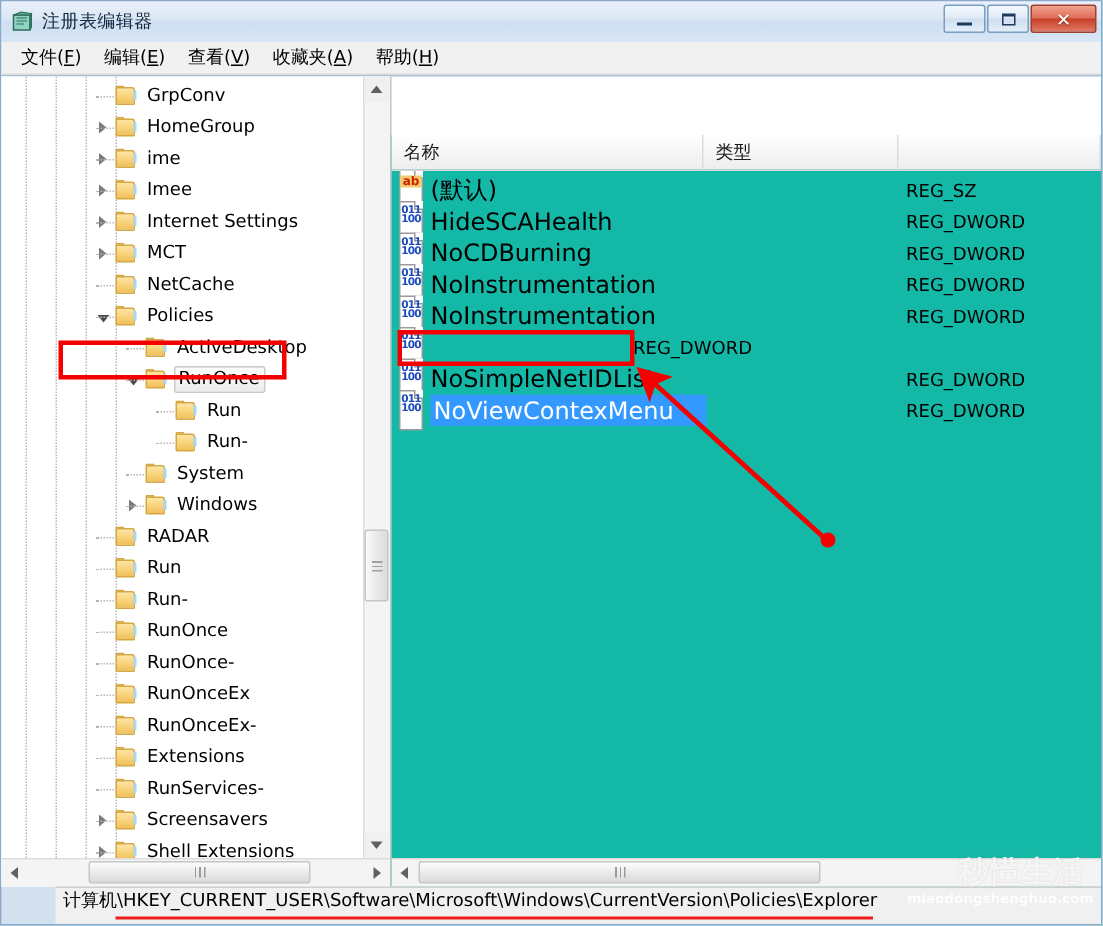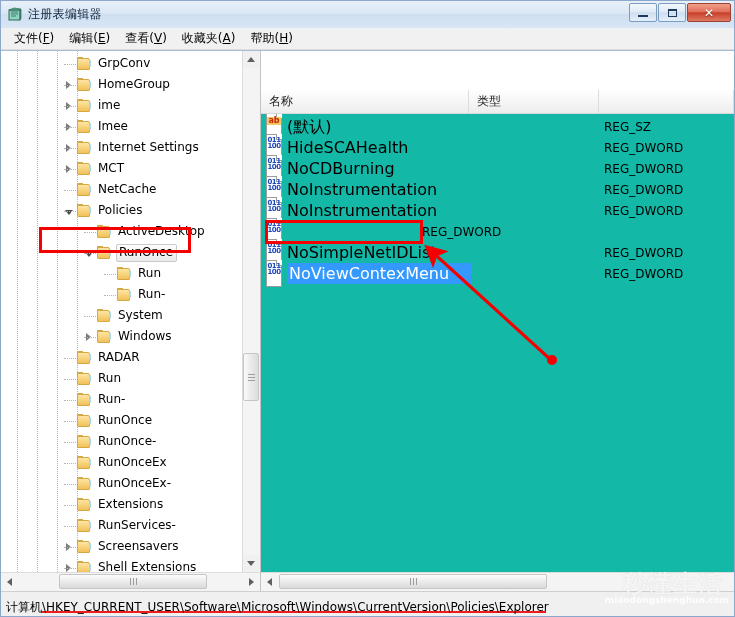--- a/index.html
+++ b/index.html
@@ -449,26 +449,27 @@
     color: #000000;
     font-family: "DejaVu Sans", sans-serif;
     margin-left: 135px;
   }
 
   
   #statusbar {
     flex: 0 0 24px;
     height: 24px;
     display: flex;
-    align-items: flex-end;
+    align-items: flex-start;
     padding-left: 5px;
     background: #f0f0f0;
     border-top: 1px solid #cfcfcf;
     position: relative;
     overflow: hidden;
+    margin-left: 36px;
   }
   #statustext {
     font-size: 12px;
     color: #000000;
     font-family: "DejaVu Sans", sans-serif;
     position: relative;
     z-index: 2;
   }
   #status-underline {
     position: absolute;
@@ -494,21 +495,21 @@
     width: 735px; height: 617px;
     pointer-events: none;
     z-index: 45;
   }
 
   
   #wm-cn {
     position: absolute;
     right: 12px;
     top: 568px;
-    font-size: 24px;
+    font-size: 20px;
     font-weight: bold;
     color: rgba(255,255,255,0.78);
     font-family: "DejaVu Sans", sans-serif;
     letter-spacing: 1px;
     z-index: 30;
     pointer-events: none;
     text-shadow: 0 0 1px rgba(170,170,170,0.5);
   }
   #wm-url {
     position: absolute;

